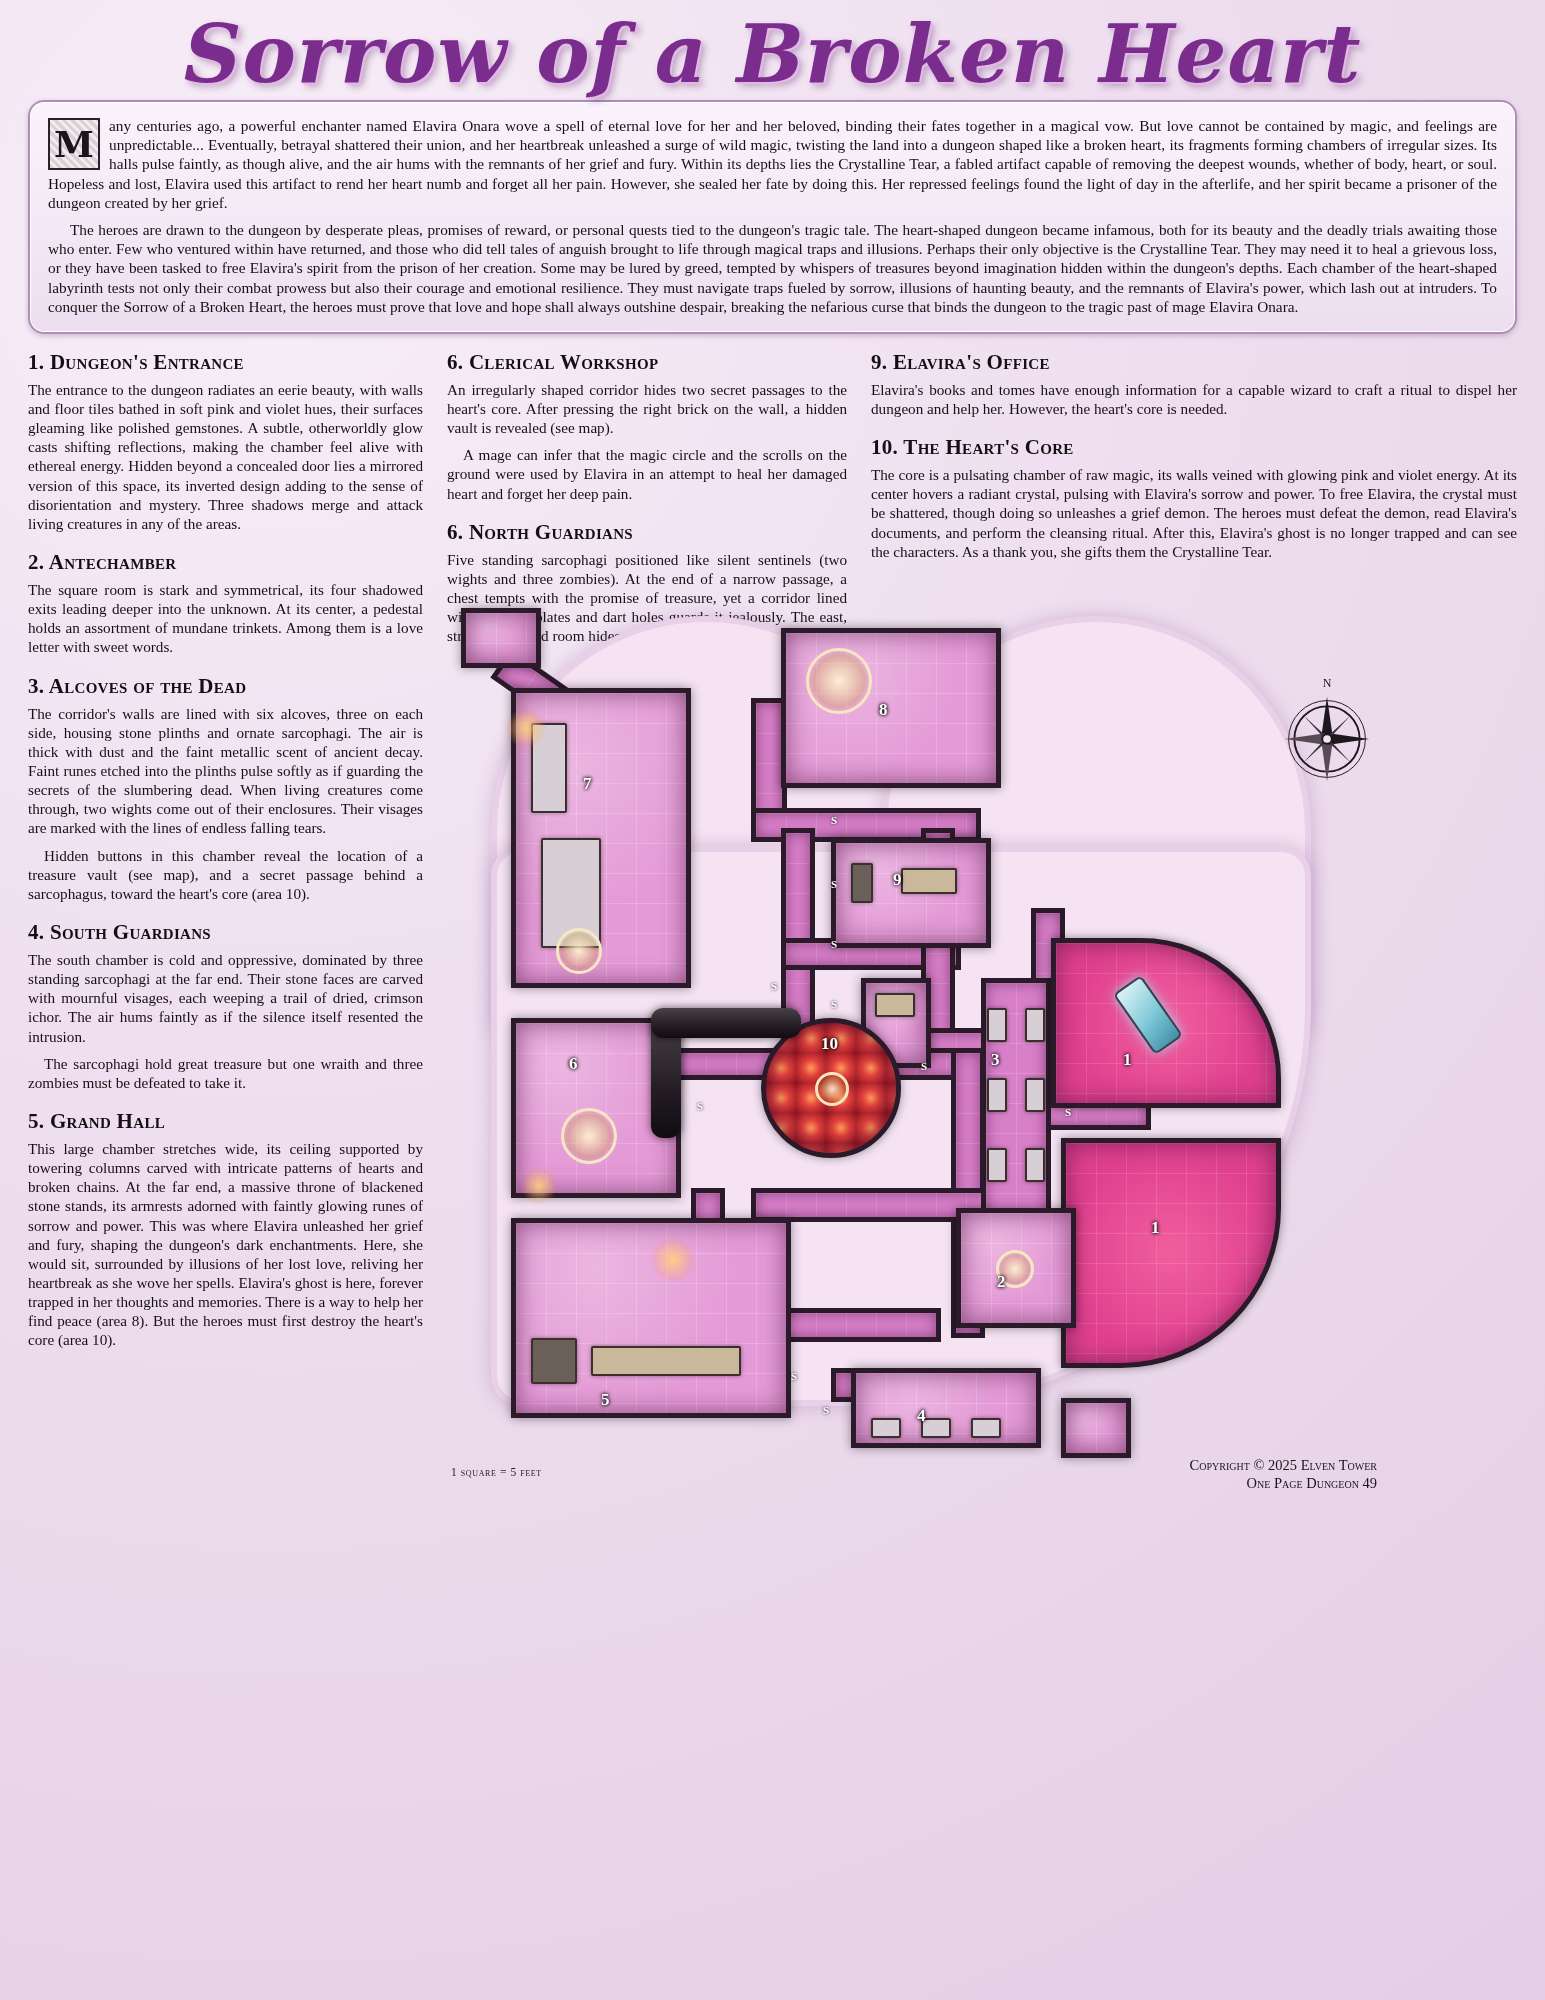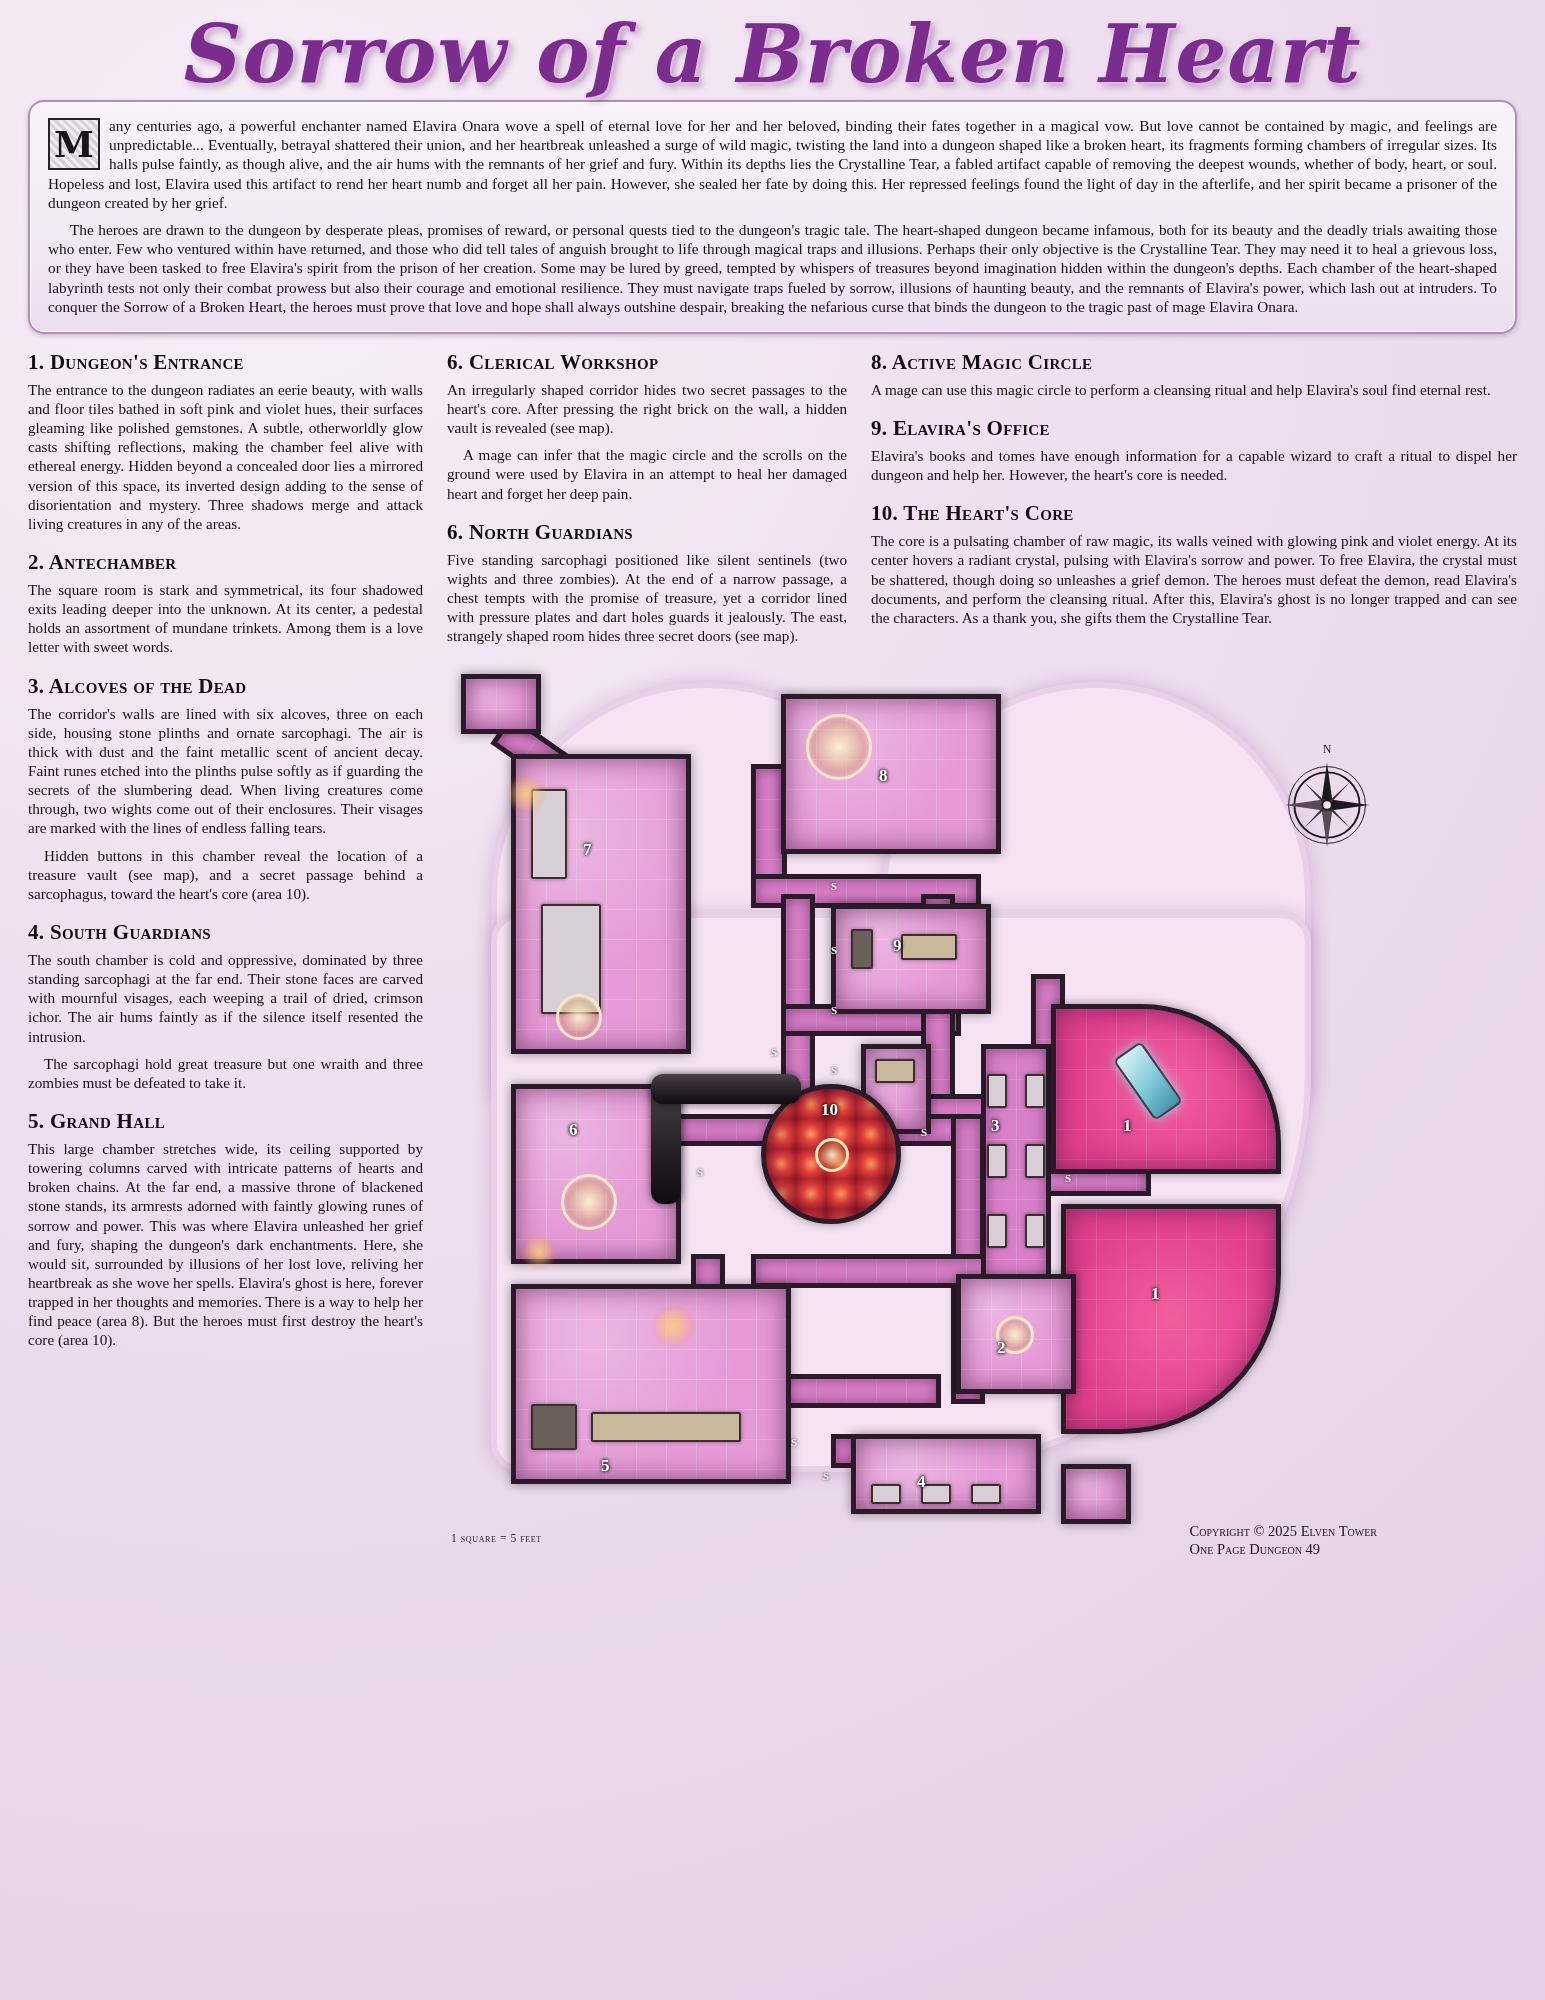--- a/index.html
+++ b/index.html
@@ -144,21 +144,21 @@
     bottom: -20px;
     font-size: 11.5px;
     letter-spacing: 0.6px;
     font-variant: small-caps;
     color: #2a2028;
   }
   .copyright {
     position: absolute;
     right: 4px;
     bottom: -34px;
-    text-align: left;
+    text-align: right;
     font-size: 14.5px;
     line-height: 1.25;
     color: #1b141a;
     font-variant: small-caps;
   }
   .room-num {
     position: absolute;
     color: #fff;
     font-family: "Liberation Serif", serif;
     font-size: 17px;
@@ -300,24 +300,20 @@
         <p>An irregularly shaped corridor hides two secret passages to the heart's core. After pressing the right brick on the wall, a hidden vault is revealed (see map).</p>
         <p>A mage can infer that the magic circle and the scrolls on the ground were used by Elavira in an attempt to heal her damaged heart and forget her deep pain.</p>
       </div>
       <div class="sec-block">
         <h2 class="sec">6. North Guardians</h2>
         <p>Five standing sarcophagi positioned like silent sentinels (two wights and three zombies). At the end of a narrow passage, a chest tempts with the promise of treasure, yet a corridor lined with pressure plates and dart holes guards it jealously. The east, strangely shaped room hides three secret doors (see map).</p>
       </div>
     </div>
 
     <div class="col c3">
-      <div class="sec-block">
-        <h2 class="sec">8. Active Magic Circle</h2>
-        <p>A mage can use this magic circle to perform a cleansing ritual and help Elavira's soul find eternal rest.</p>
-      </div>
       <div class="sec-block">
         <h2 class="sec">9. Elavira's Office</h2>
         <p>Elavira's books and tomes have enough information for a capable wizard to craft a ritual to dispel her dungeon and help her. However, the heart's core is needed.</p>
       </div>
       <div class="sec-block">
         <h2 class="sec">10. The Heart's Core</h2>
         <p>The core is a pulsating chamber of raw magic, its walls veined with glowing pink and violet energy. At its center hovers a radiant crystal, pulsing with Elavira's sorrow and power. To free Elavira, the crystal must be shattered, though doing so unleashes a grief demon. The heroes must defeat the demon, read Elavira's documents, and perform the cleansing ritual. After this, Elavira's ghost is no longer trapped and can see the characters. As a thank you, she gifts them the Crystalline Tear.</p>
       </div>
 
       <div class="map-zone">

